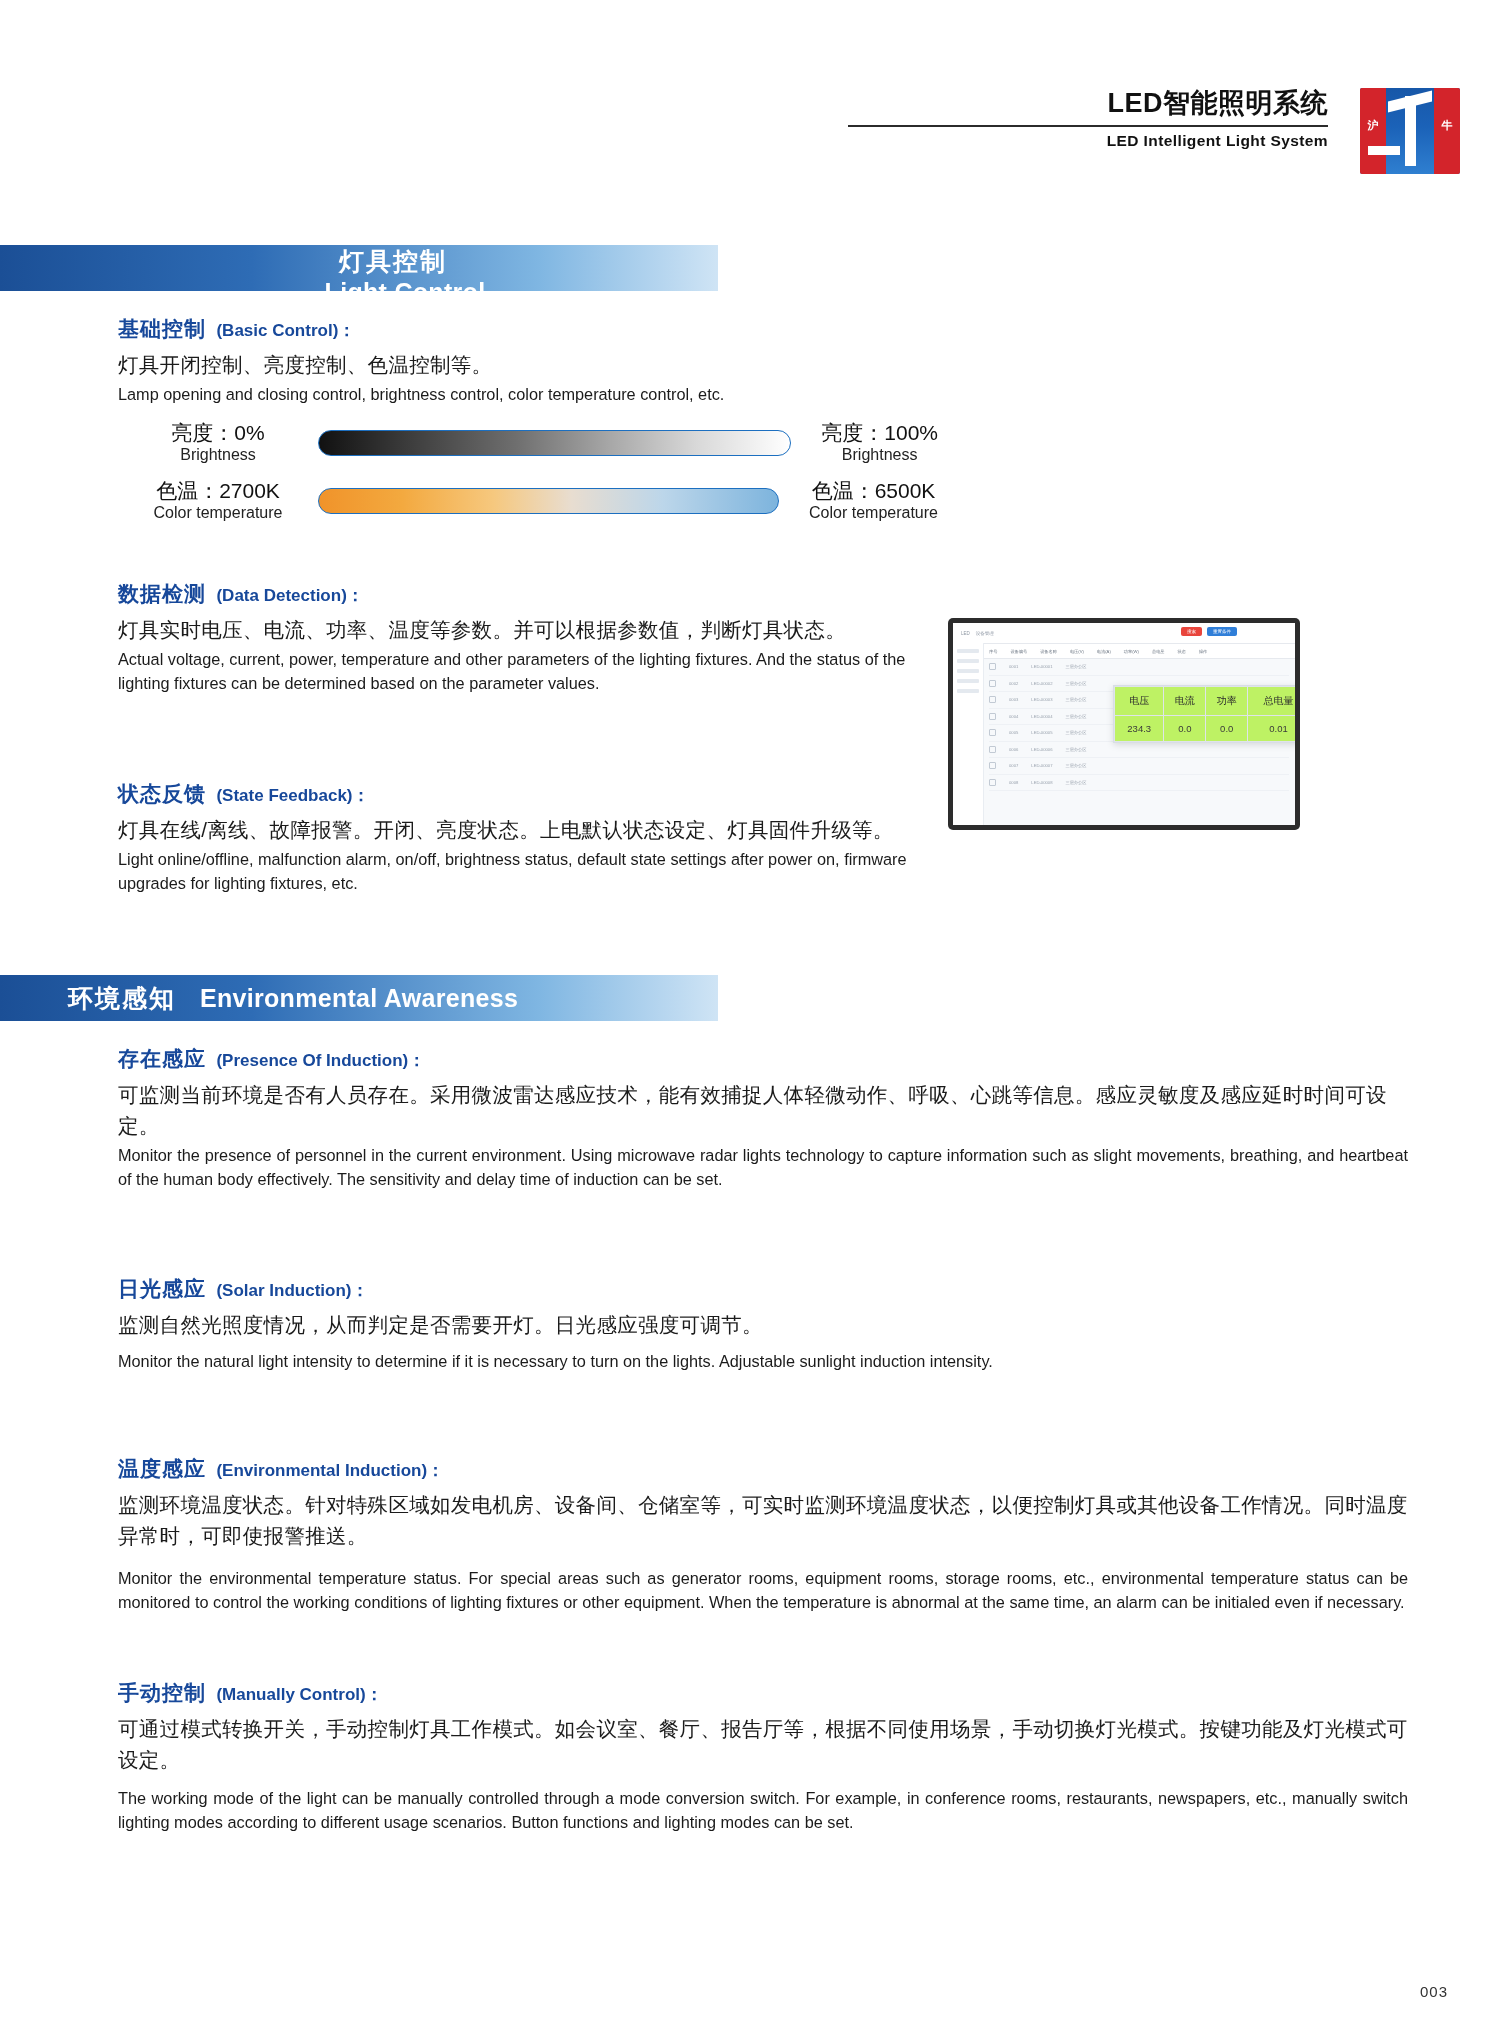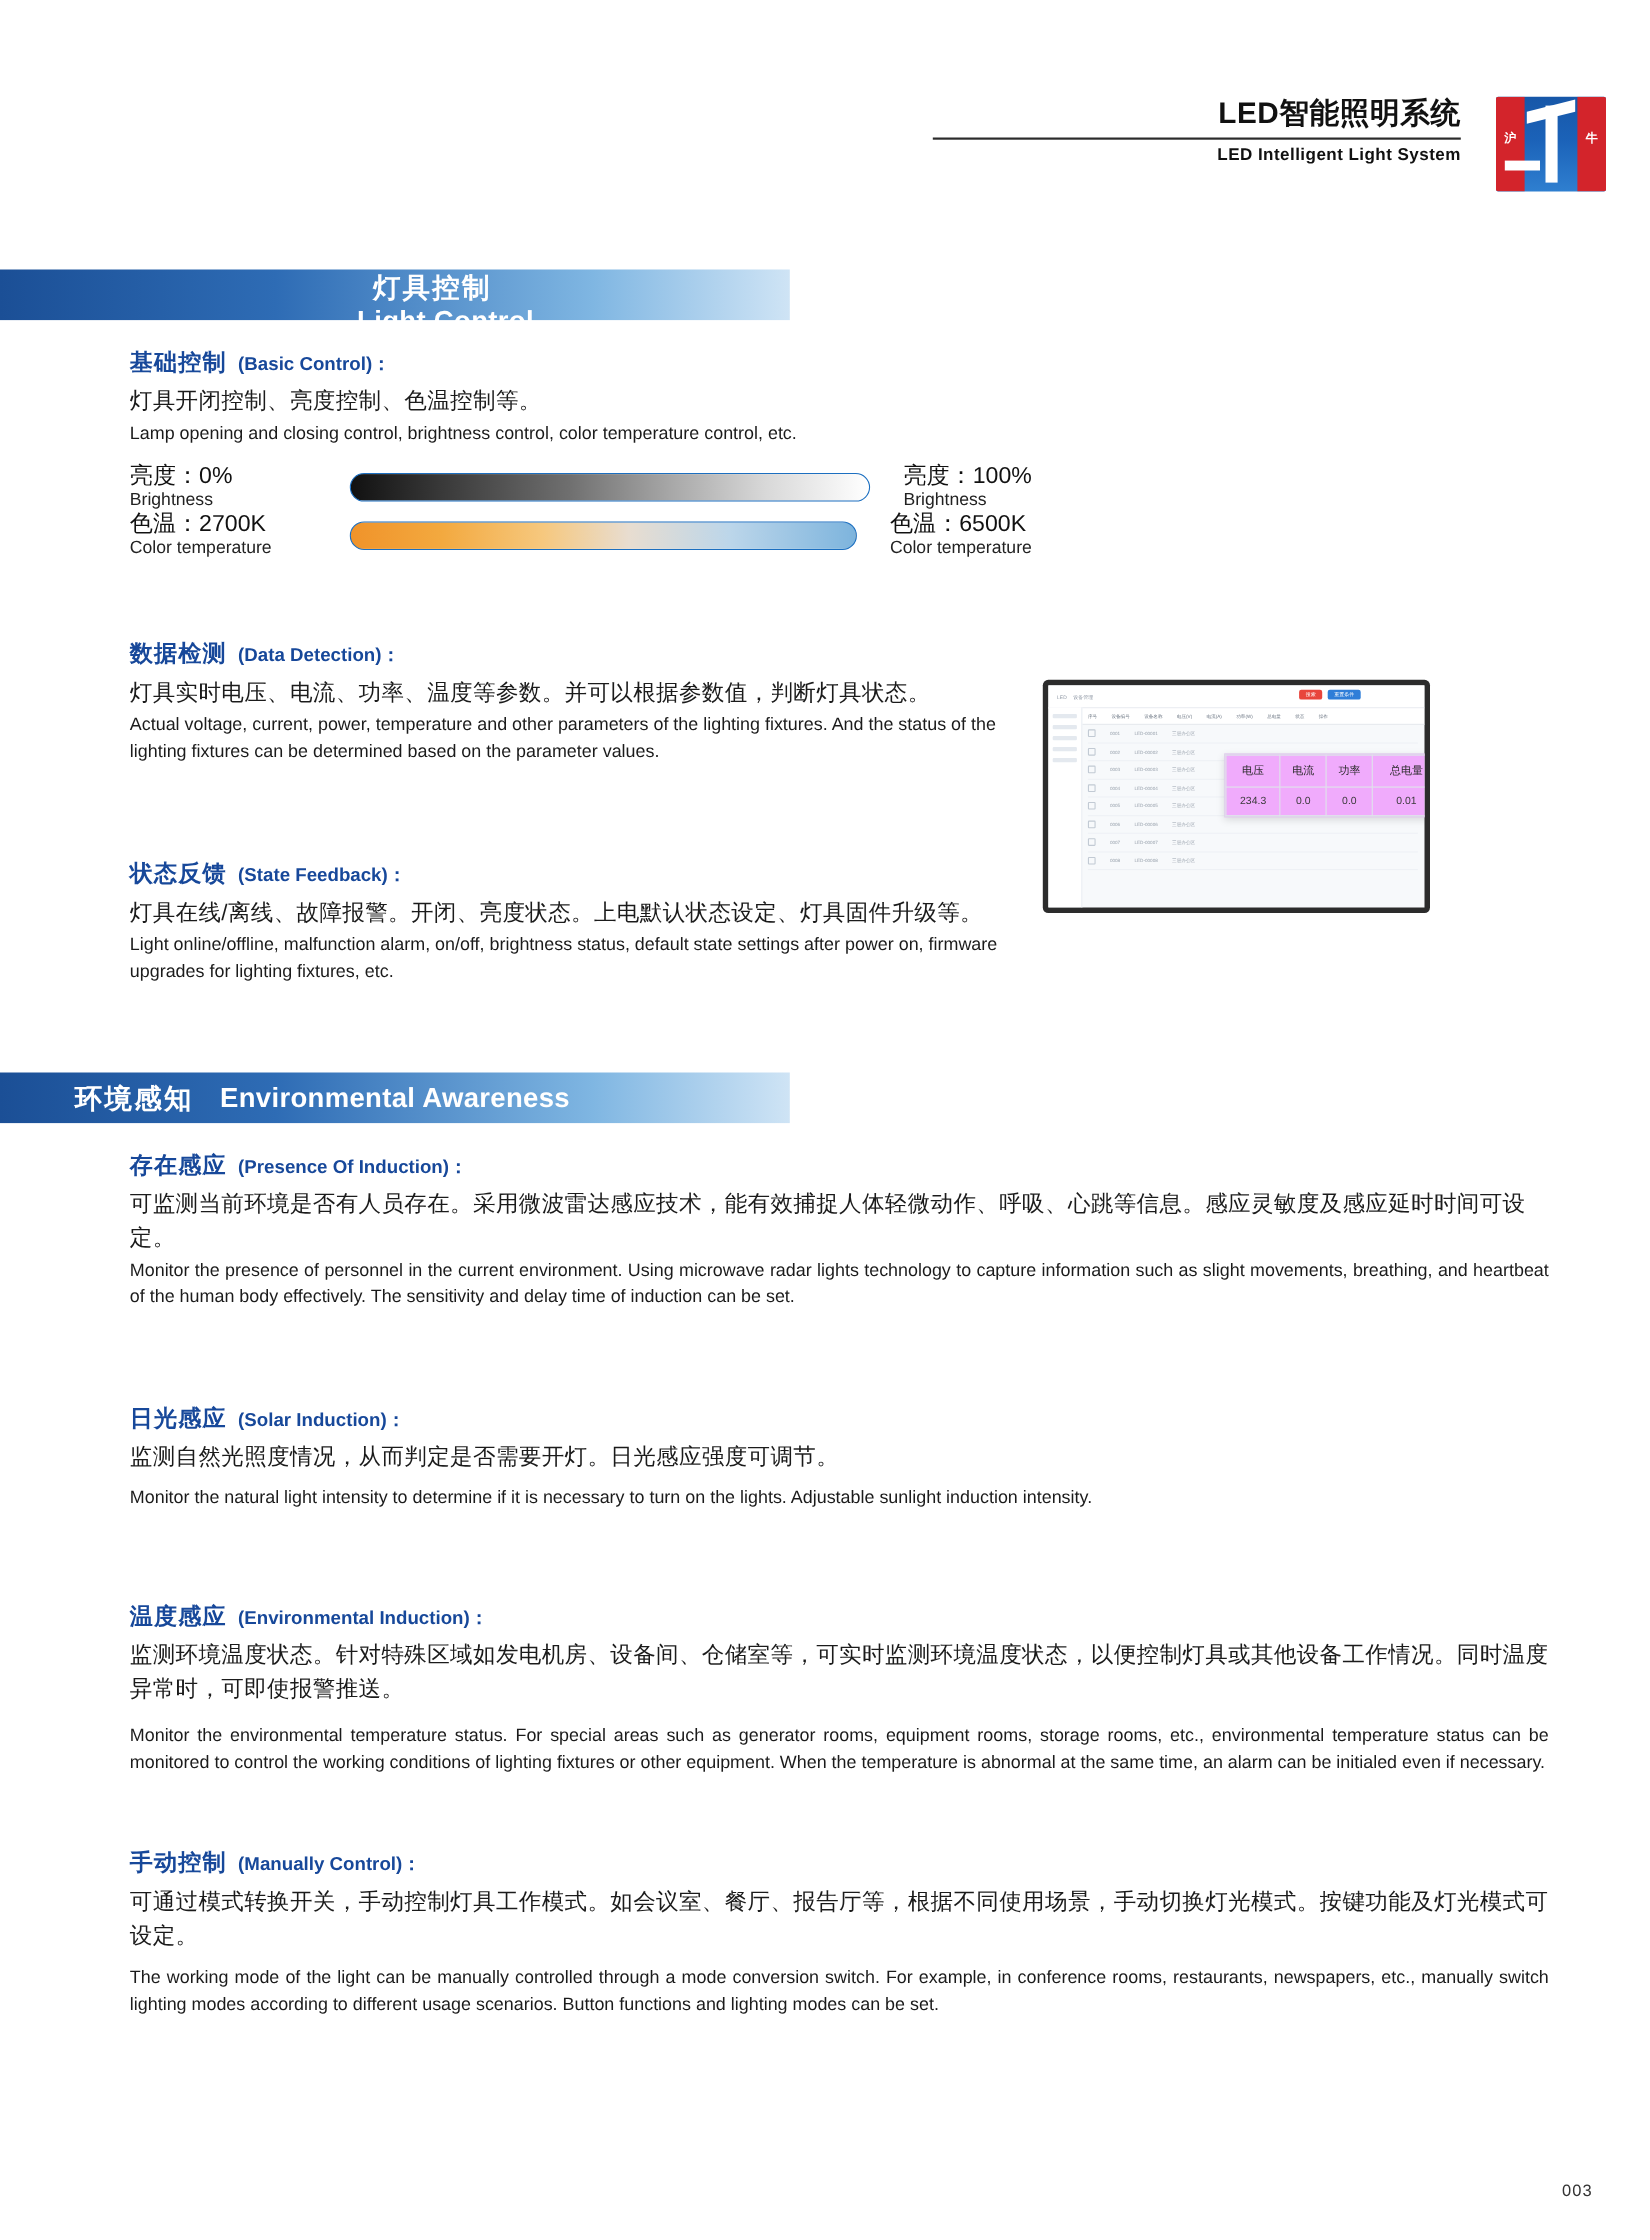--- a/index.html
+++ b/index.html
@@ -141,20 +141,22 @@
     line-height:1.44;
     margin-top:3px;
   }
   .en-para.justify{ text-align:justify; }
 
   
   .slider-rows{
     margin-top:14px;
     display:flex;
     flex-direction:column;
+    gap:14px;
+    text-align:center;
   }
   .slider-row{
     display:flex;
     align-items:center;
   }
   .label-block{
     width:200px;
     flex:none;
   }
   .label-block .l1{
@@ -227,21 +229,21 @@
   .shot-row .chk{width:5px;height:5px;border:1px solid #c2cad4;border-radius:1px;flex:none;}
   .shot-left{
     position:absolute;left:0;top:20px;width:30px;bottom:0;background:#fff;border-right:1px solid #e9edf2;
   }
   .shot-left .li{margin:6px 4px;height:4px;background:#e4e9ef;border-radius:1px;}
   .callout{
     position:absolute;
     left:160px;
     top:62px;
     width:196px;
-    background:#f0abfc;
+    background:#bef264;
     border:1px solid #d9dee5;
     box-shadow:0 2px 7px rgba(0,0,0,.13);
   }
   .callout table{
     width:100%;border-collapse:collapse;
   }
   .callout td{
     border:1px solid #dfe4ea;
     text-align:center;
     font-size:10px;

